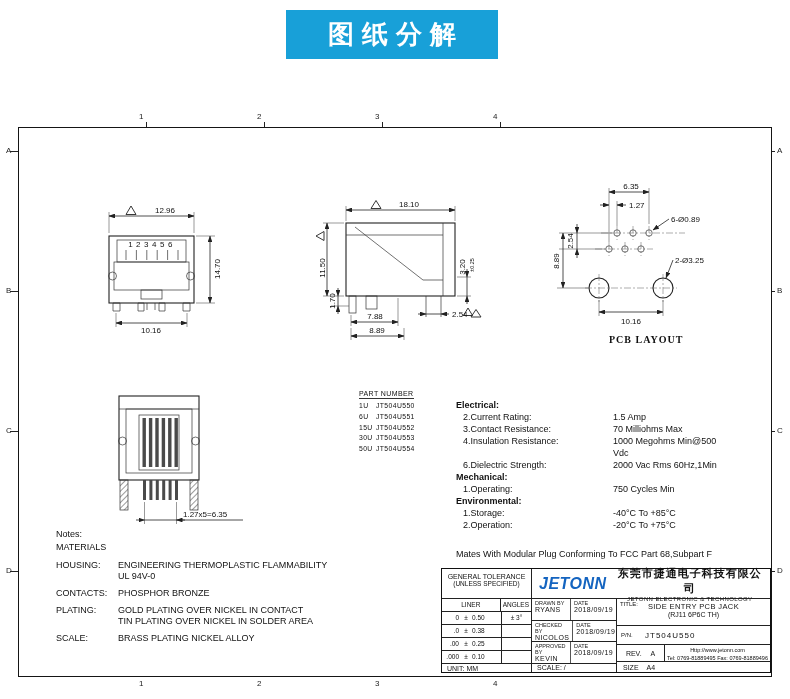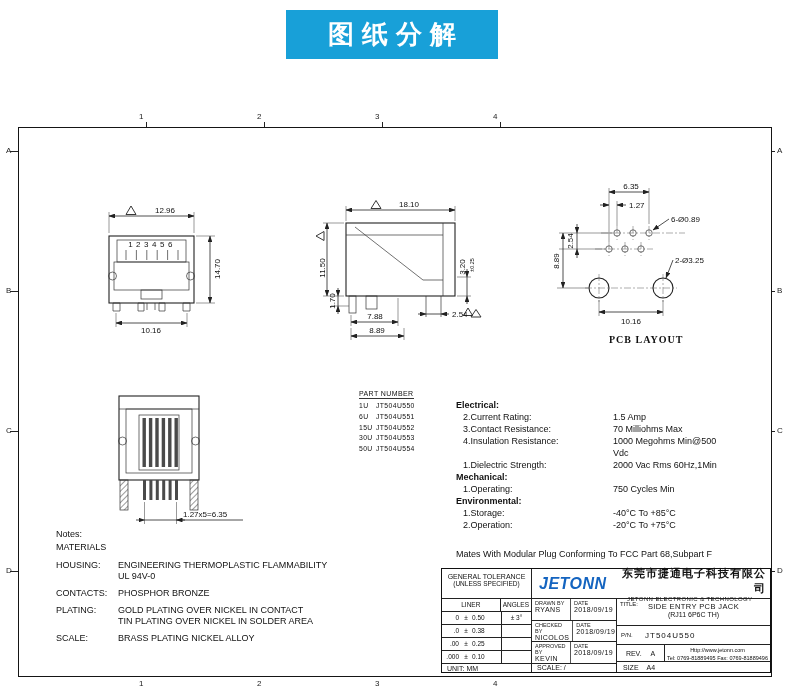--- a/index.html
+++ b/index.html
@@ -60,21 +60,21 @@
   .tolrow{height:13px;display:flex;border-bottom:1px solid #222;font-size:6.5px;line-height:12px;}
   .tolrow .p{width:18px;text-align:right;padding-right:1px;}
   .tolrow .pm{width:12px;text-align:center;}
   .tolrow .v{flex:1;border-right:1px solid #222;}
   .tolrow .a{width:29px;text-align:center;}
   .tb-unit{flex:1;display:flex;align-items:center;padding-left:5px;font-size:7px;}
   .tb-main{flex:1;display:flex;flex-direction:column;}
   .tb-logo{height:30px;border-bottom:1px solid #222;display:flex;align-items:center;}
   .logo-text{font-style:italic;font-weight:bold;font-size:16px;color:#1464c0;padding:0 7px;letter-spacing:.5px;}
   .company{flex:1;text-align:center;padding-right:4px;}
-  .company-cn{font-size:11px;font-weight:bold;letter-spacing:1px;text-align:right;}
+  .company-cn{font-size:11px;font-weight:bold;letter-spacing:1px;}
   .company-en{font-size:6px;letter-spacing:.4px;color:#222;}
   .tb-mid-right{flex:1;display:flex;}
   .tb-mid{width:85px;border-right:1px solid #222;display:flex;flex-direction:column;}
   .person{height:21.6px;border-bottom:1px solid #222;display:flex;}
   .person .half{flex:1;padding:1px 3px;}
   .person .half.first{border-right:1px solid #555;}
   .plabel{font-size:5.5px;color:#222;}
   .pname{font-size:7px;letter-spacing:.4px;}
   .tb-scale{flex:1;display:flex;align-items:center;padding-left:5px;font-size:7px;}
   .tb-right{flex:1;display:flex;flex-direction:column;}
@@ -319,21 +319,21 @@
         </div>
       <div class="spec-row">
           <span class="lb">3.Contact Resistance:</span>
           <span class="vl">70 Milliohms Max</span>
         </div>
       <div class="spec-row">
           <span class="lb">4.Insulation Resistance:</span>
           <span class="vl">1000 Megohms Min@500 Vdc</span>
         </div>
       <div class="spec-row">
-          <span class="lb">1.Dielectric Strength:</span>
+          <span class="lb">6.Dielectric Strength:</span>
           <span class="vl">2000 Vac Rms 60Hz,1Min</span>
         </div>
       <div class="spec-section">Mechanical:</div>
       <div class="spec-row">
           <span class="lb">1.Operating:</span>
           <span class="vl">750 Cycles Min</span>
         </div>
       <div class="spec-section">Environmental:</div>
       <div class="spec-row">
           <span class="lb">1.Storage:</span>

